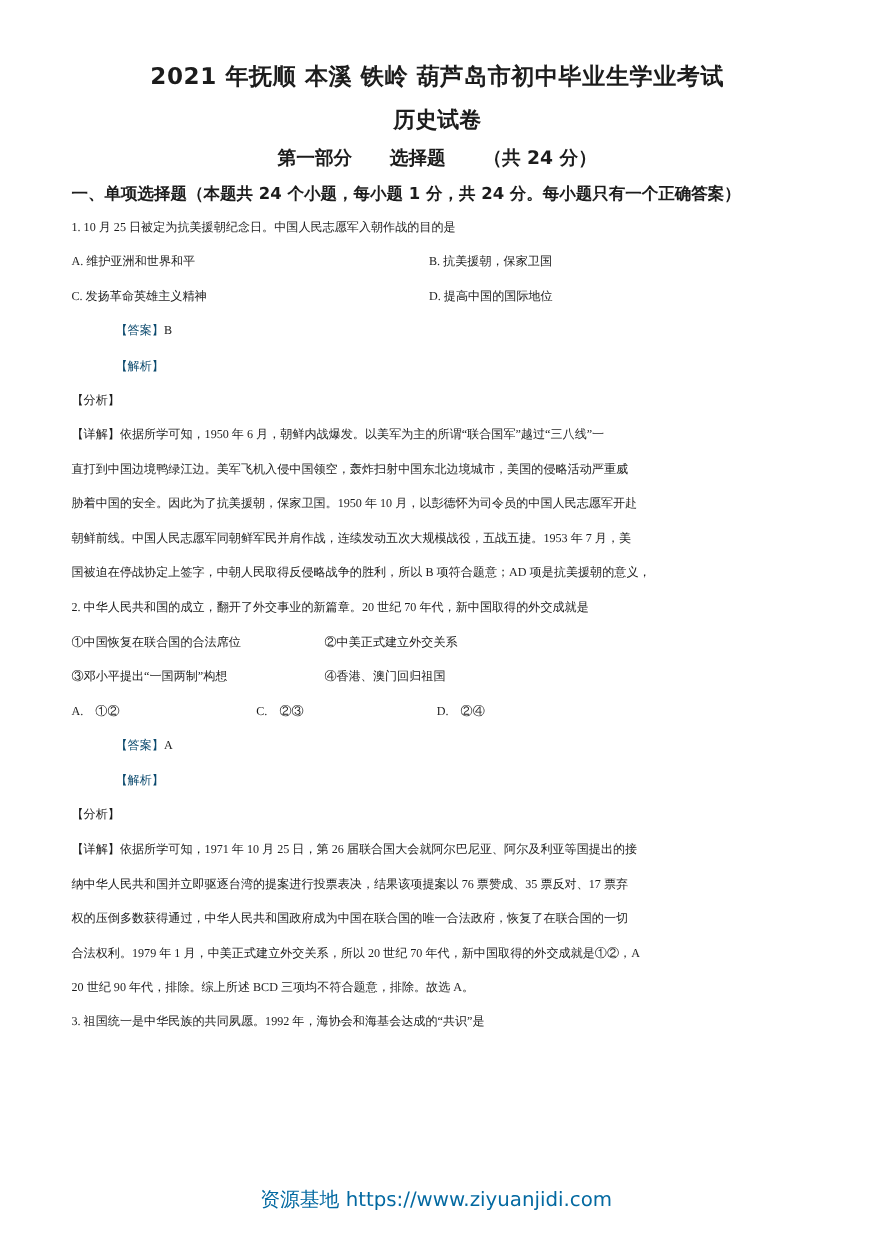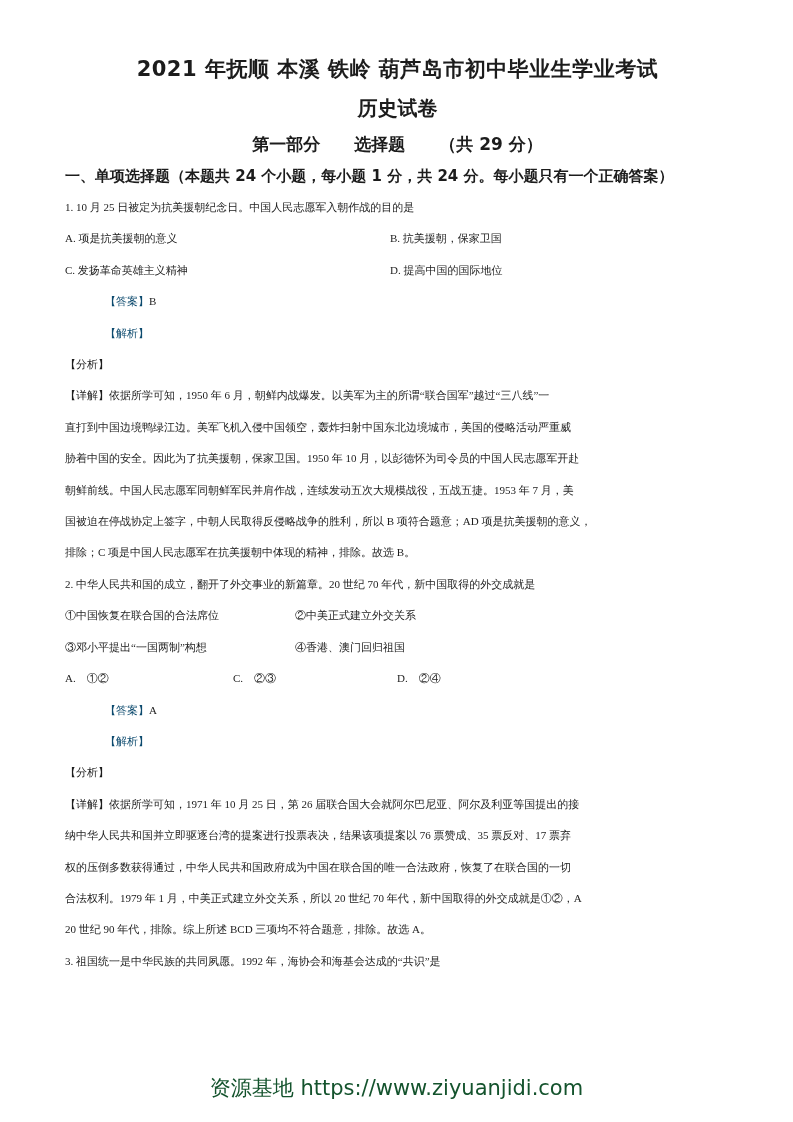--- a/index.html
+++ b/index.html
@@ -30,57 +30,56 @@
 
   .line { font-size: 11px; line-height: 31.4px; white-space: nowrap; }
   .opt2 { display: grid; grid-template-columns: 325px 1fr; }
   .sub2 { display: grid; grid-template-columns: 230px 1fr; }
   .opt4 { display: grid; grid-template-columns: 168px 164px 168px 1fr; }
 
   .blue { color: #0c4a6e; margin-left: 40px; }
 
   .footer {
     position: absolute; left: 0; right: 0; bottom: 20px;
-    text-align: center; color: #14532d; font-size: 21px;
+    text-align: center; color: #0369a1; font-size: 18px;
     font-family: "DejaVu Sans", sans-serif;
   }
 </style>
 </head>
 <body>
 
 <div class="page">
   <div class="content">
 
     <h1 class="title1">2021 年抚顺 本溪 铁岭 葫芦岛市初中毕业生学业考试</h1>
     <h2 class="title2">历史试卷</h2>
-    <div class="part-heading">第一部分　　选择题　　（共 29 分）</div>
+    <div class="part-heading">第一部分　　选择题　　（共 24 分）</div>
     <div class="section-heading">一、单项选择题（本题共 24 个小题，每小题 1 分，共 24 分。每小题只有一个正确答案）</div>
 
     <div>
       <div class="line">1. 10 月 25 日被定为抗美援朝纪念日。中国人民志愿军入朝作战的目的是</div>
       <div class="line opt2">
-        <span>A. 项是抗美援朝的意义</span>
+        <span>A. 维护亚洲和世界和平</span>
         <span>B. 抗美援朝，保家卫国</span>
       </div>
       <div class="line opt2">
         <span>C. 发扬革命英雄主义精神</span>
         <span>D. 提高中国的国际地位</span>
       </div>
       <div class="line">
         <span class="blue">【答案】</span><span>B</span>
       </div>
       <div class="line blue">【解析】</div>
       <div class="line">【分析】</div>
       <div>
         <div class="line">【详解】依据所学可知，1950 年 6 月，朝鲜内战爆发。以美军为主的所谓“联合国军”越过“三八线”一</div>
         <div class="line">直打到中国边境鸭绿江边。美军飞机入侵中国领空，轰炸扫射中国东北边境城市，美国的侵略活动严重威</div>
         <div class="line">胁着中国的安全。因此为了抗美援朝，保家卫国。1950 年 10 月，以彭德怀为司令员的中国人民志愿军开赴</div>
         <div class="line">朝鲜前线。中国人民志愿军同朝鲜军民并肩作战，连续发动五次大规模战役，五战五捷。1953 年 7 月，美</div>
         <div class="line">国被迫在停战协定上签字，中朝人民取得反侵略战争的胜利，所以 B 项符合题意；AD 项是抗美援朝的意义，</div>
-        <div class="line">排除；C 项是中国人民志愿军在抗美援朝中体现的精神，排除。故选 B。</div>
       </div>
     </div>
 
     <div>
       <div class="line">2. 中华人民共和国的成立，翻开了外交事业的新篇章。20 世纪 70 年代，新中国取得的外交成就是</div>
       <div class="line sub2">
         <span>①中国恢复在联合国的合法席位</span>
         <span>②中美正式建立外交关系</span>
       </div>
       <div class="line sub2">

